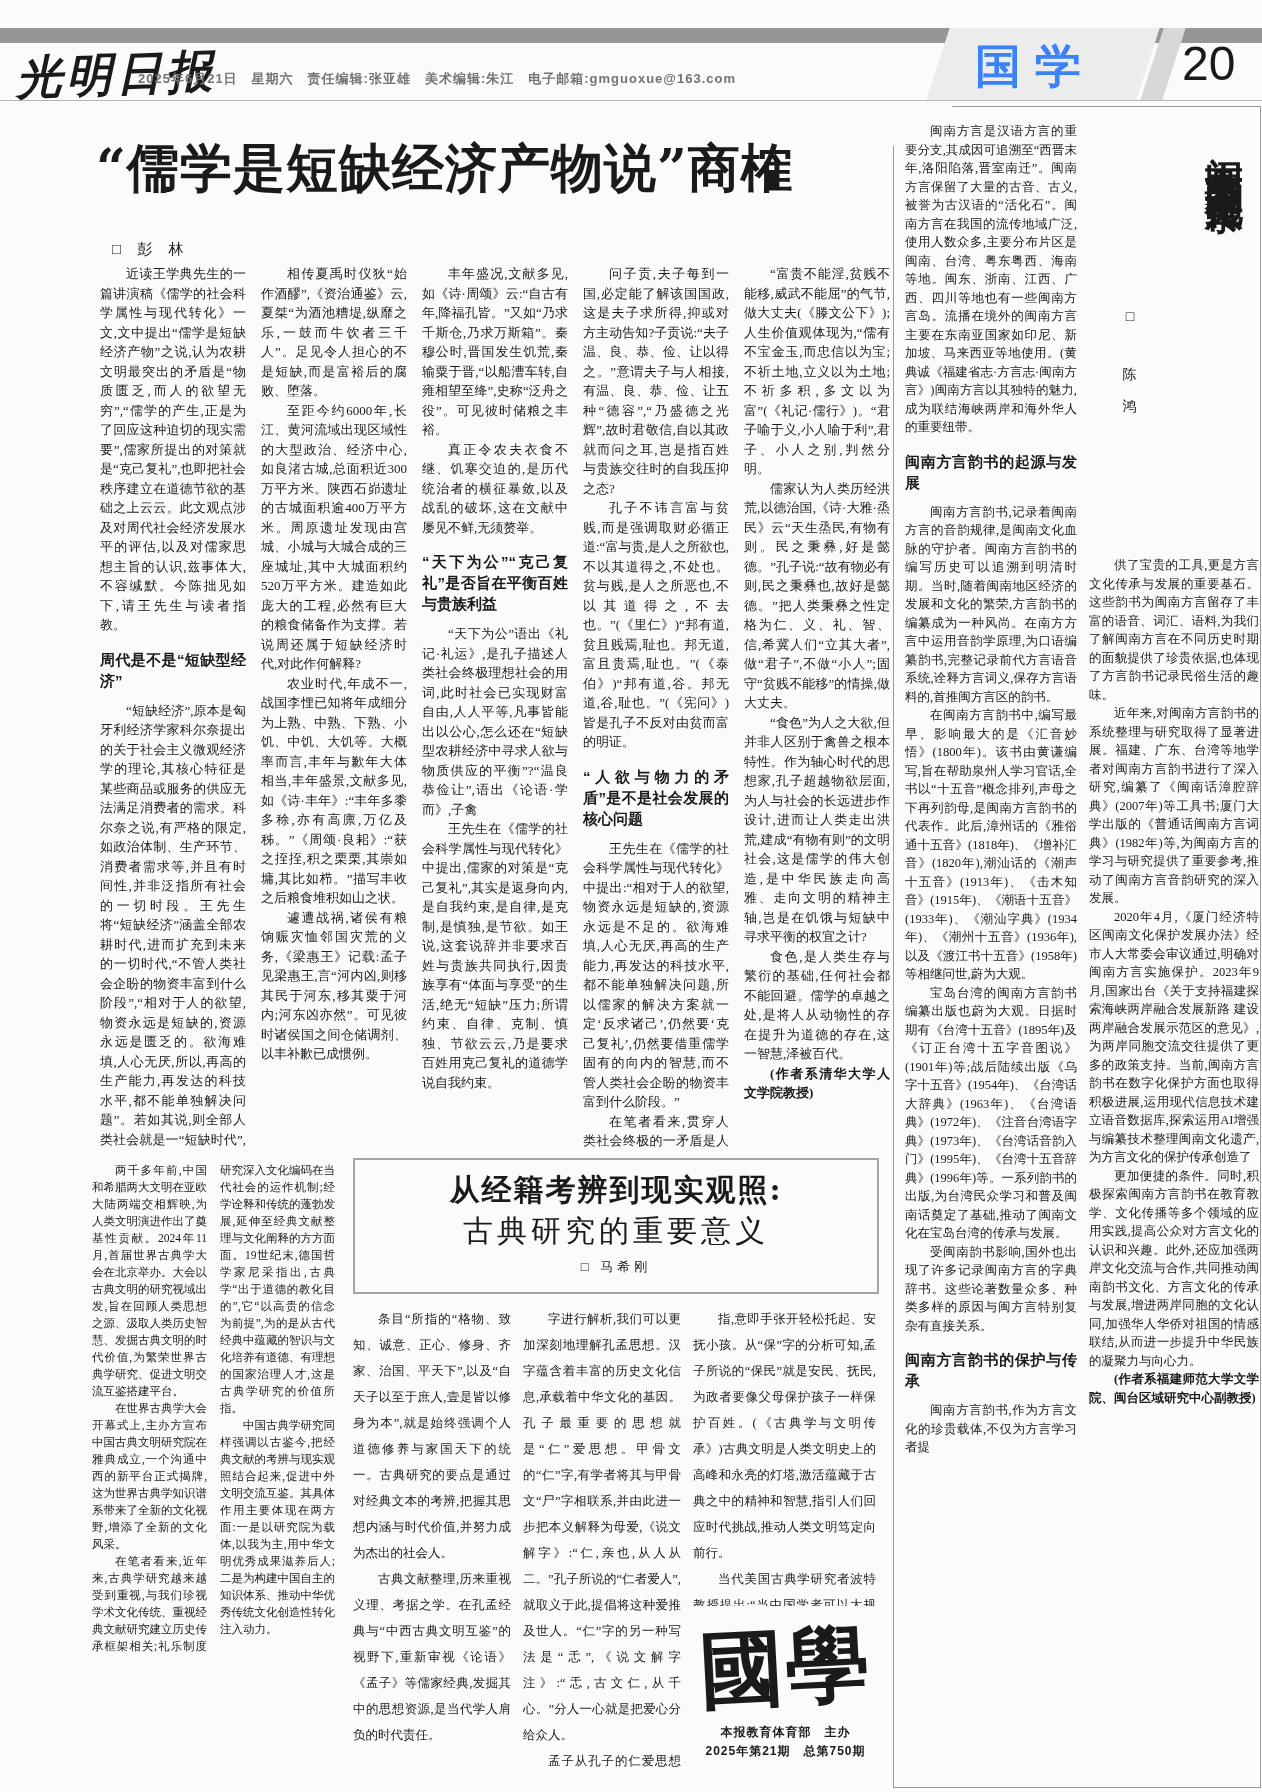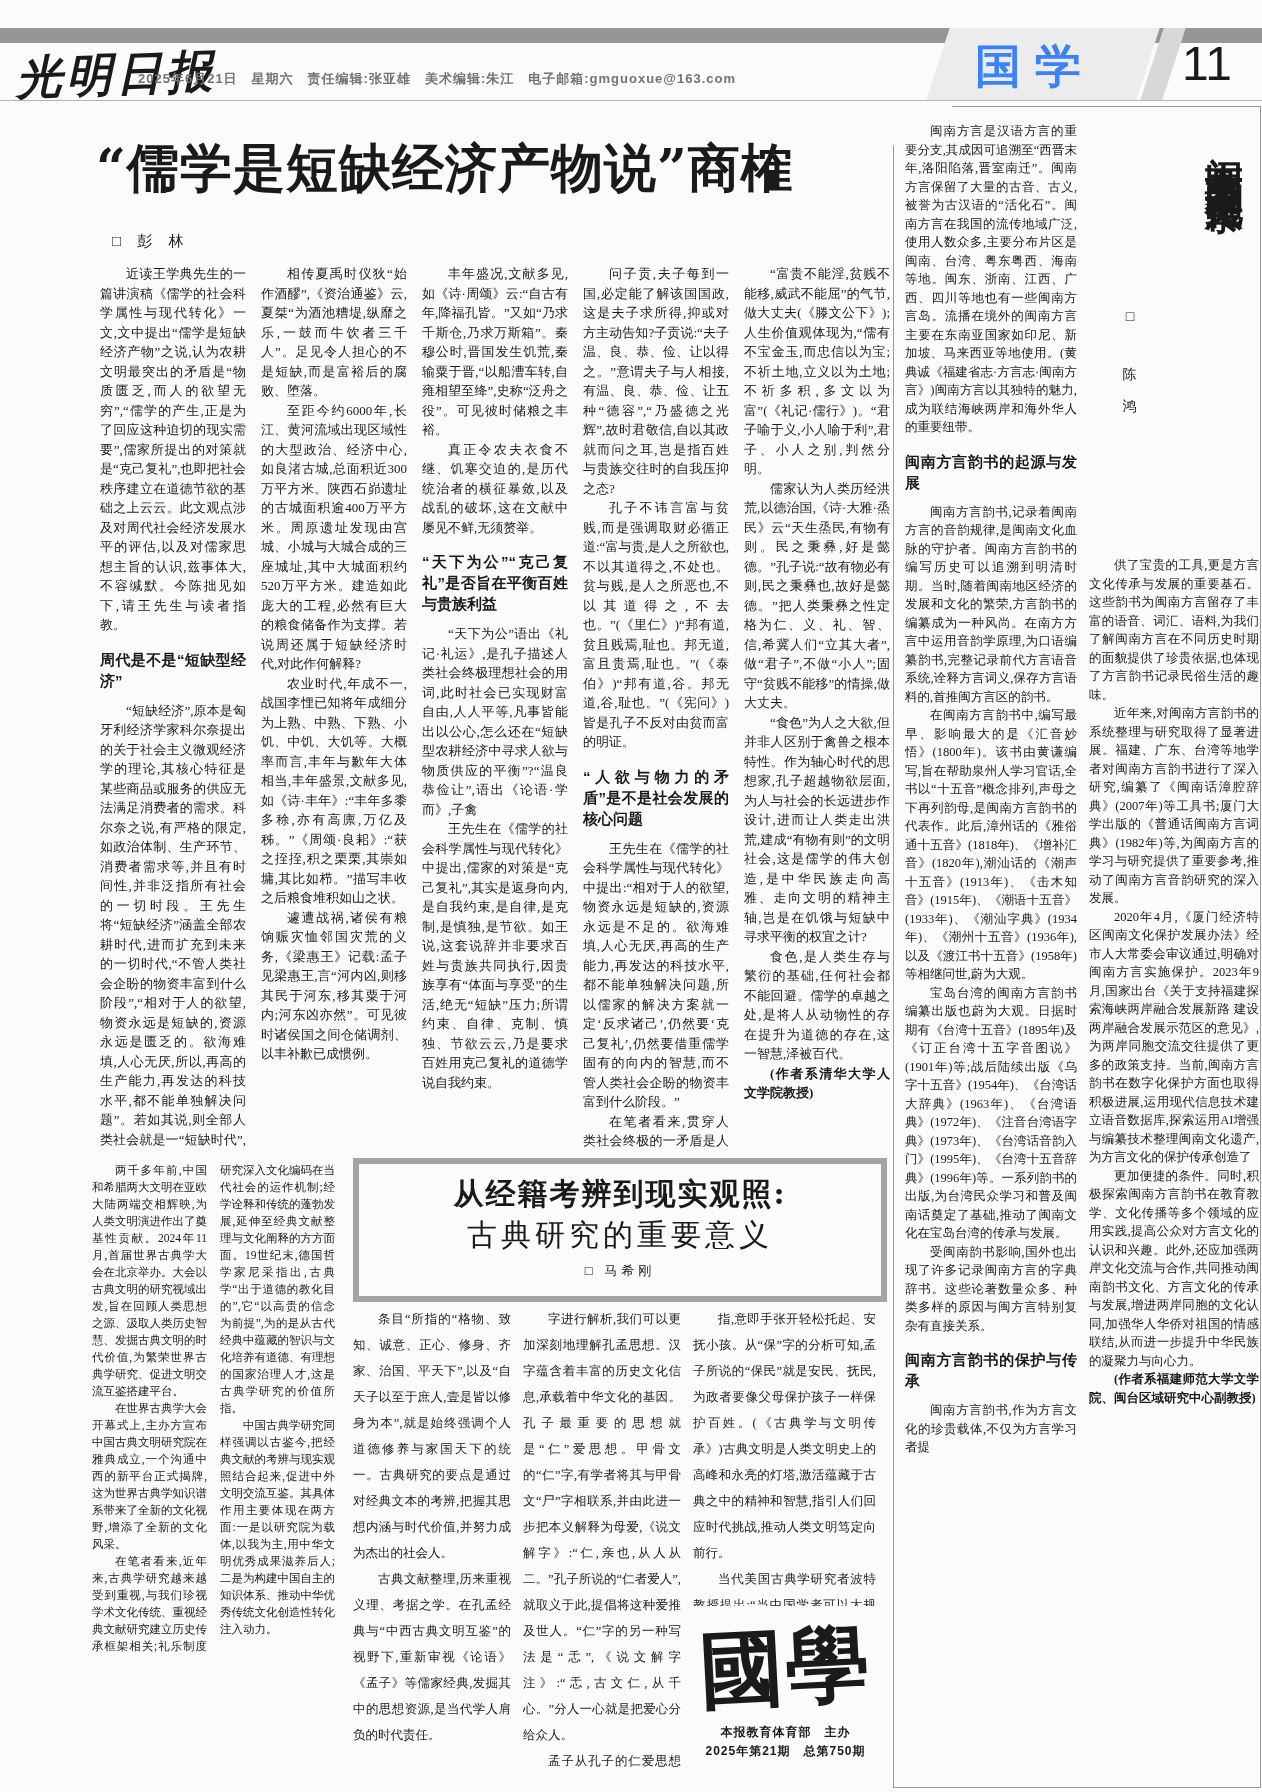--- a/index.html
+++ b/index.html
@@ -17,35 +17,35 @@
          transform:skewX(-18deg);}
   .badge-stripe{left:1152px;top:28px;width:22px;height:72px;background:#d8d8d8;
          transform:skewX(-18deg);}
   .badge-text{left:975px;top:36px;font-size:46px;font-weight:900;color:#3b82f6;
          letter-spacing:14px;font-family:"Liberation Sans",sans-serif;}
   .pagenum{left:1182px;top:36px;font-size:48px;color:#1a1a1a;
          font-family:"Liberation Sans",sans-serif;}
   
   .main-headline{left:96px;top:134px;width:700px;font-size:52px;font-weight:900;
          letter-spacing:1px;font-family:"DejaVu Serif",serif;white-space:nowrap;}
-  .main-byline{left:112px;top:232px;font-size:15px;letter-spacing:6px;
+  .main-byline{left:112px;top:240px;font-size:15px;letter-spacing:6px;
          font-family:"Liberation Sans",sans-serif;}
   .cols{left:100px;top:264px;width:790px;height:888px;display:flex;
         justify-content:space-between;}
   .col{width:146px;height:888px;overflow:hidden;font-size:13px;line-height:19.5px;
        text-align:justify;}
   .col p{margin:0;text-indent:2em;}
   .subhead{font-weight:bold;font-family:"Liberation Sans",sans-serif;font-size:15px;
        line-height:21px;margin:14px 0 10px 0;text-indent:0 !important;}
   .attrib{font-weight:bold;text-indent:2em;}
   
   .bl-cols{left:92px;top:1162px;width:243px;height:618px;column-count:2;column-gap:13px;
        font-size:11.5px;line-height:17px;text-align:justify;overflow:hidden;}
   .bl-cols p{margin:0;text-indent:2em;}
-  .cl-box{left:353px;top:1158px;width:522px;height:132px;border:6px solid #a3a3a3;
+  .cl-box{left:353px;top:1158px;width:522px;height:132px;border:2px solid #a3a3a3;
        text-align:center;background:#fbfbf9;}
   .cl-h1{font-size:30px;font-weight:900;font-family:"DejaVu Serif",serif;
        margin-top:10px;letter-spacing:2px;}
   .cl-h2{font-size:30px;font-weight:400;font-family:"DejaVu Serif",serif;
        letter-spacing:4px;}
   .cl-by{font-size:13px;margin-top:6px;letter-spacing:4px;
        font-family:"Liberation Sans",sans-serif;}
   .cl-col{top:1306px;height:474px;overflow:hidden;font-size:12.5px;line-height:26px;
        text-align:justify;}
   .cl-col p{margin:0;text-indent:2em;}
@@ -76,21 +76,21 @@
 </head>
 <body>
 
 <div class="abs topbar"></div>
 <div class="abs masthead">光明日报</div>
 <div class="abs dateline">2025年6月21日　星期六　责任编辑:张亚雄　美术编辑:朱江　电子邮箱:gmguoxue@163.com</div>
 <div class="abs headrule"></div>
 <div class="abs badge"></div>
 <div class="abs badge-stripe"></div>
 <div class="abs badge-text">国学</div>
-<div class="abs pagenum">11</div>
+<div class="abs pagenum">20</div>
 
 <div class="abs main-headline">“儒学是短缺经济产物说”商榷</div>
 <div class="abs main-byline">□ 彭 林</div>
 
 <div class="abs cols">
   <div class="col">
     <p>近读王学典先生的一篇讲演稿《儒学的社会科学属性与现代转化》一文,文中提出“儒学是短缺经济产物”之说,认为农耕文明最突出的矛盾是“物质匮乏,而人的欲望无穷”,“儒学的产生,正是为了回应这种迫切的现实需要”,儒家所提出的对策就是“克己复礼”,也即把社会秩序建立在道德节欲的基础之上云云。此文观点涉及对周代社会经济发展水平的评估,以及对儒家思想主旨的认识,兹事体大,不容缄默。今陈拙见如下,请王先生与读者指教。</p>
     <div class="subhead">周代是不是“短缺型经济”</div>
     <p>“短缺经济”,原本是匈牙利经济学家科尔奈提出的关于社会主义微观经济学的理论,其核心特征是某些商品或服务的供应无法满足消费者的需求。科尔奈之说,有严格的限定,如政治体制、生产环节、消费者需求等,并且有时间性,并非泛指所有社会的一切时段。王先生将“短缺经济”涵盖全部农耕时代,进而扩充到未来的一切时代,“不管人类社会企盼的物资丰富到什么阶段”,“相对于人的欲望,物资永远是短缺的,资源永远是匮乏的。欲海难填,人心无厌,所以,再高的生产能力,再发达的科技水平,都不能单独解决问题”。若如其说,则全部人类社会就是一“短缺时代”,如此,将农耕时代定义为“短缺时代”,有何意义?</p>
   </div>

